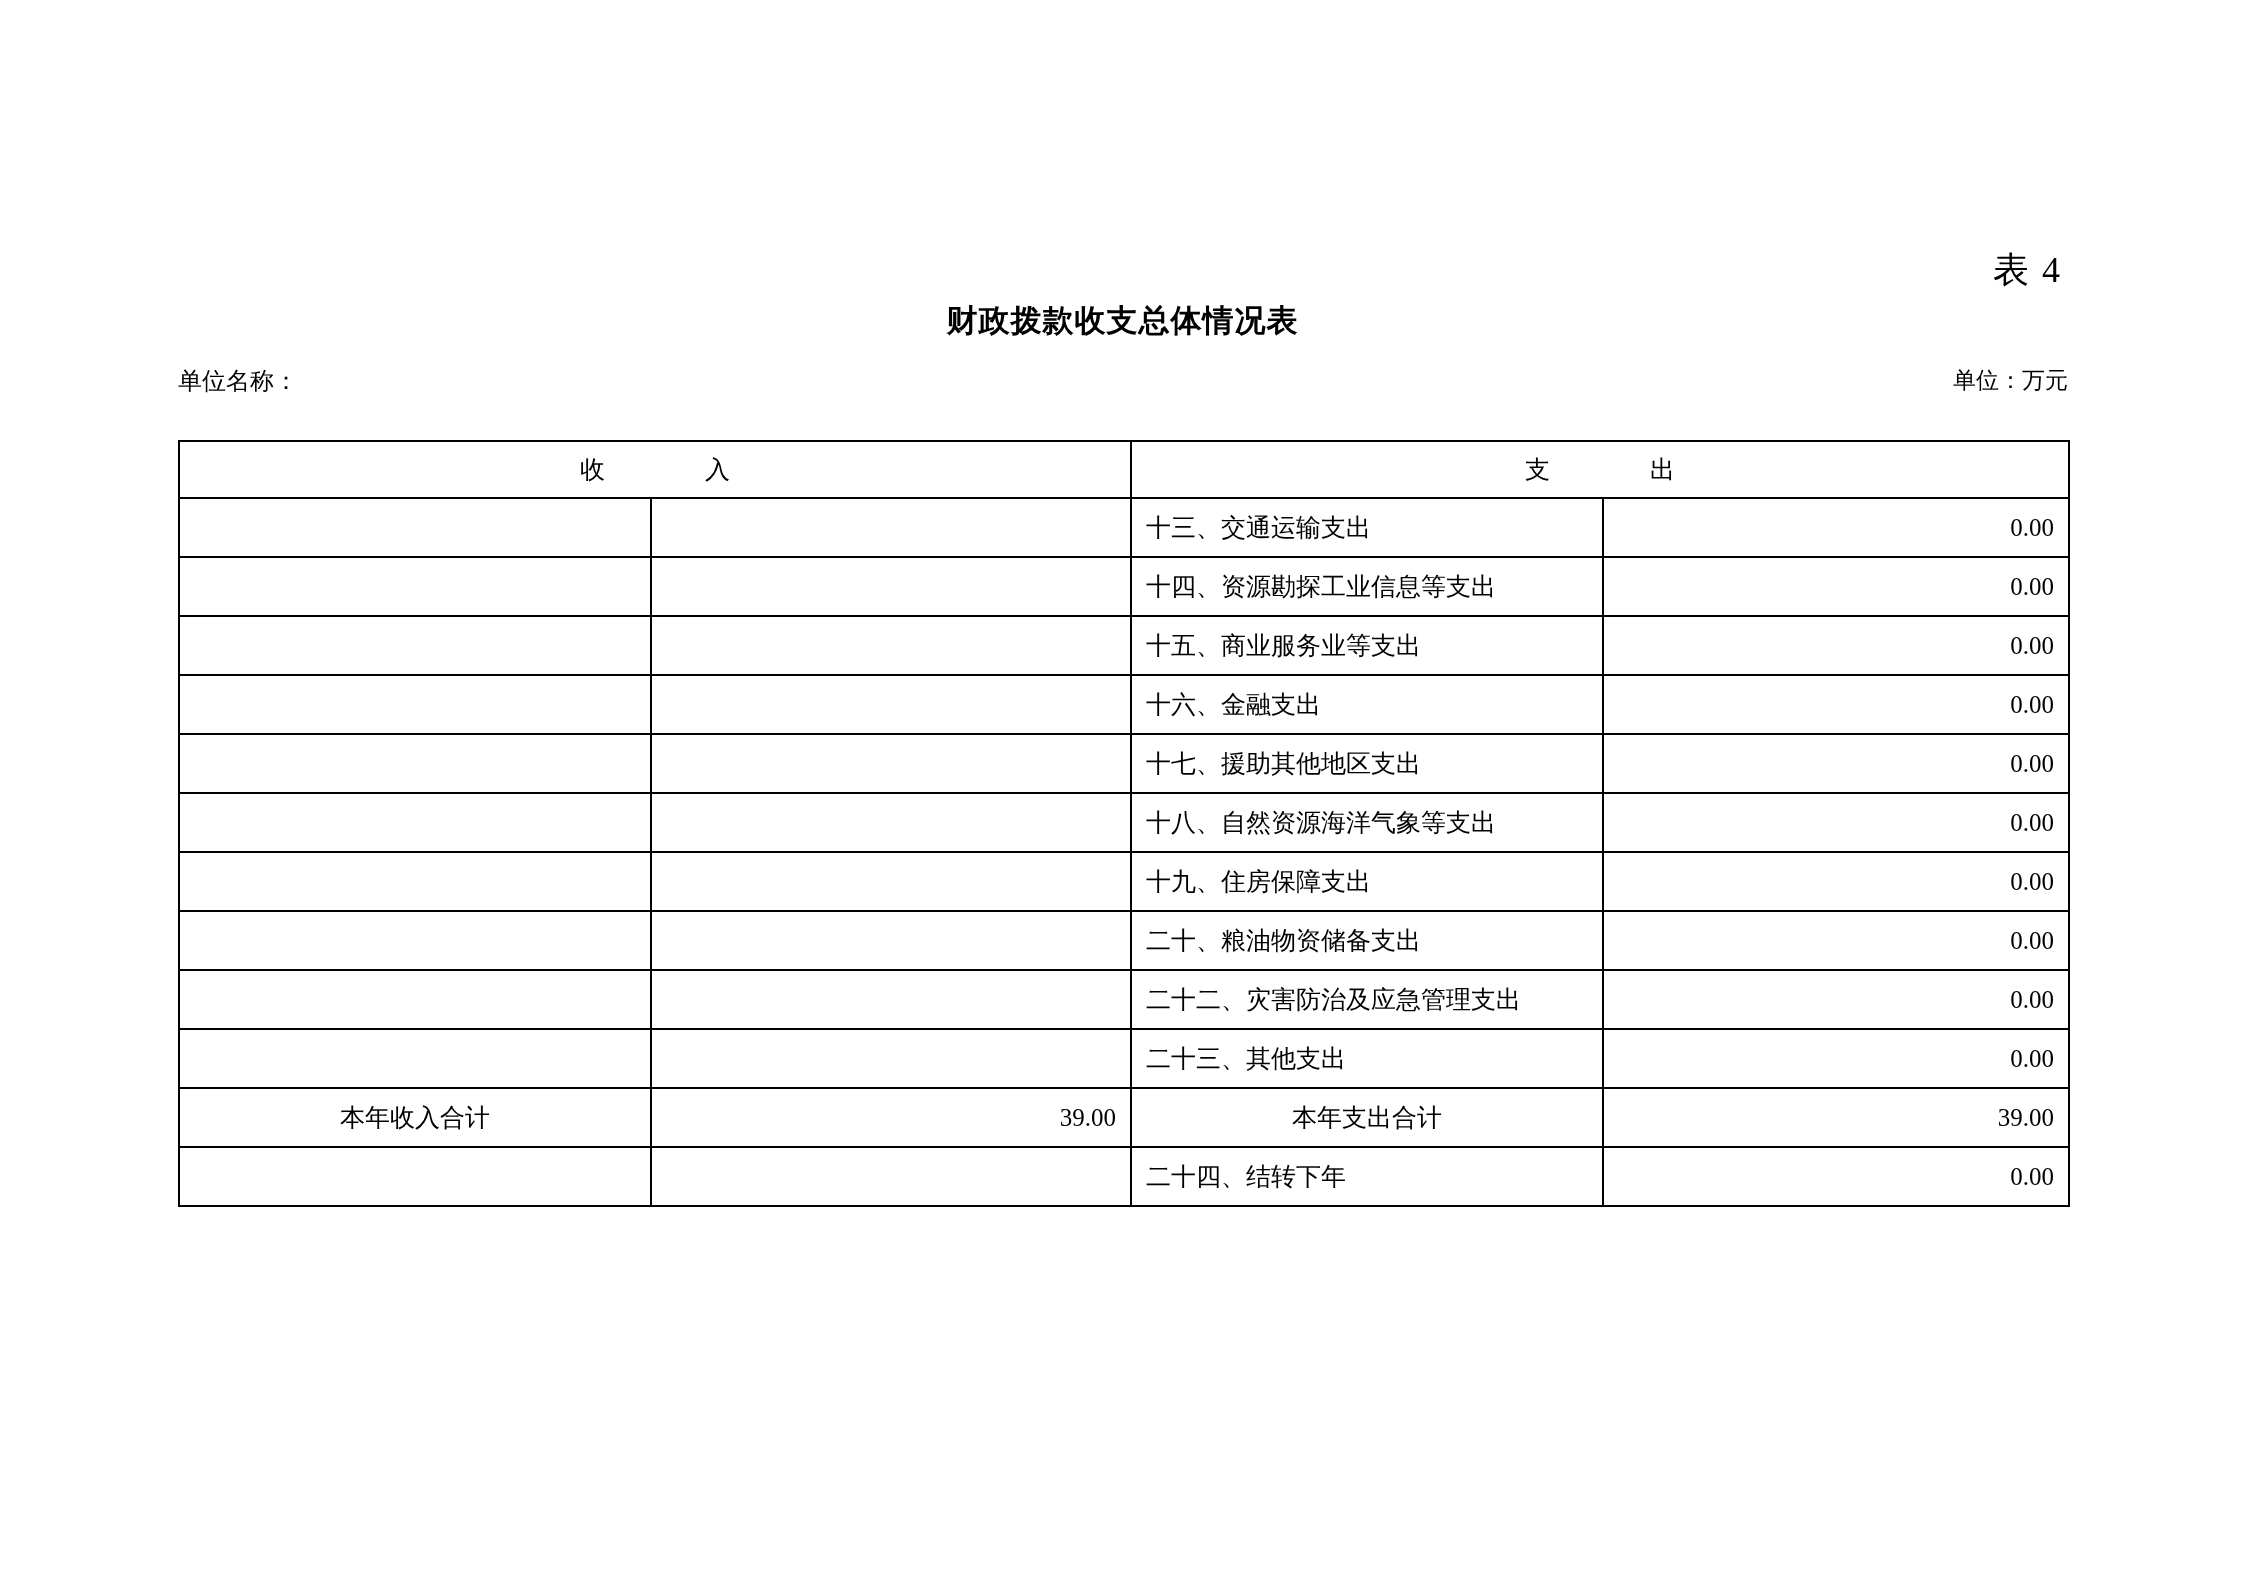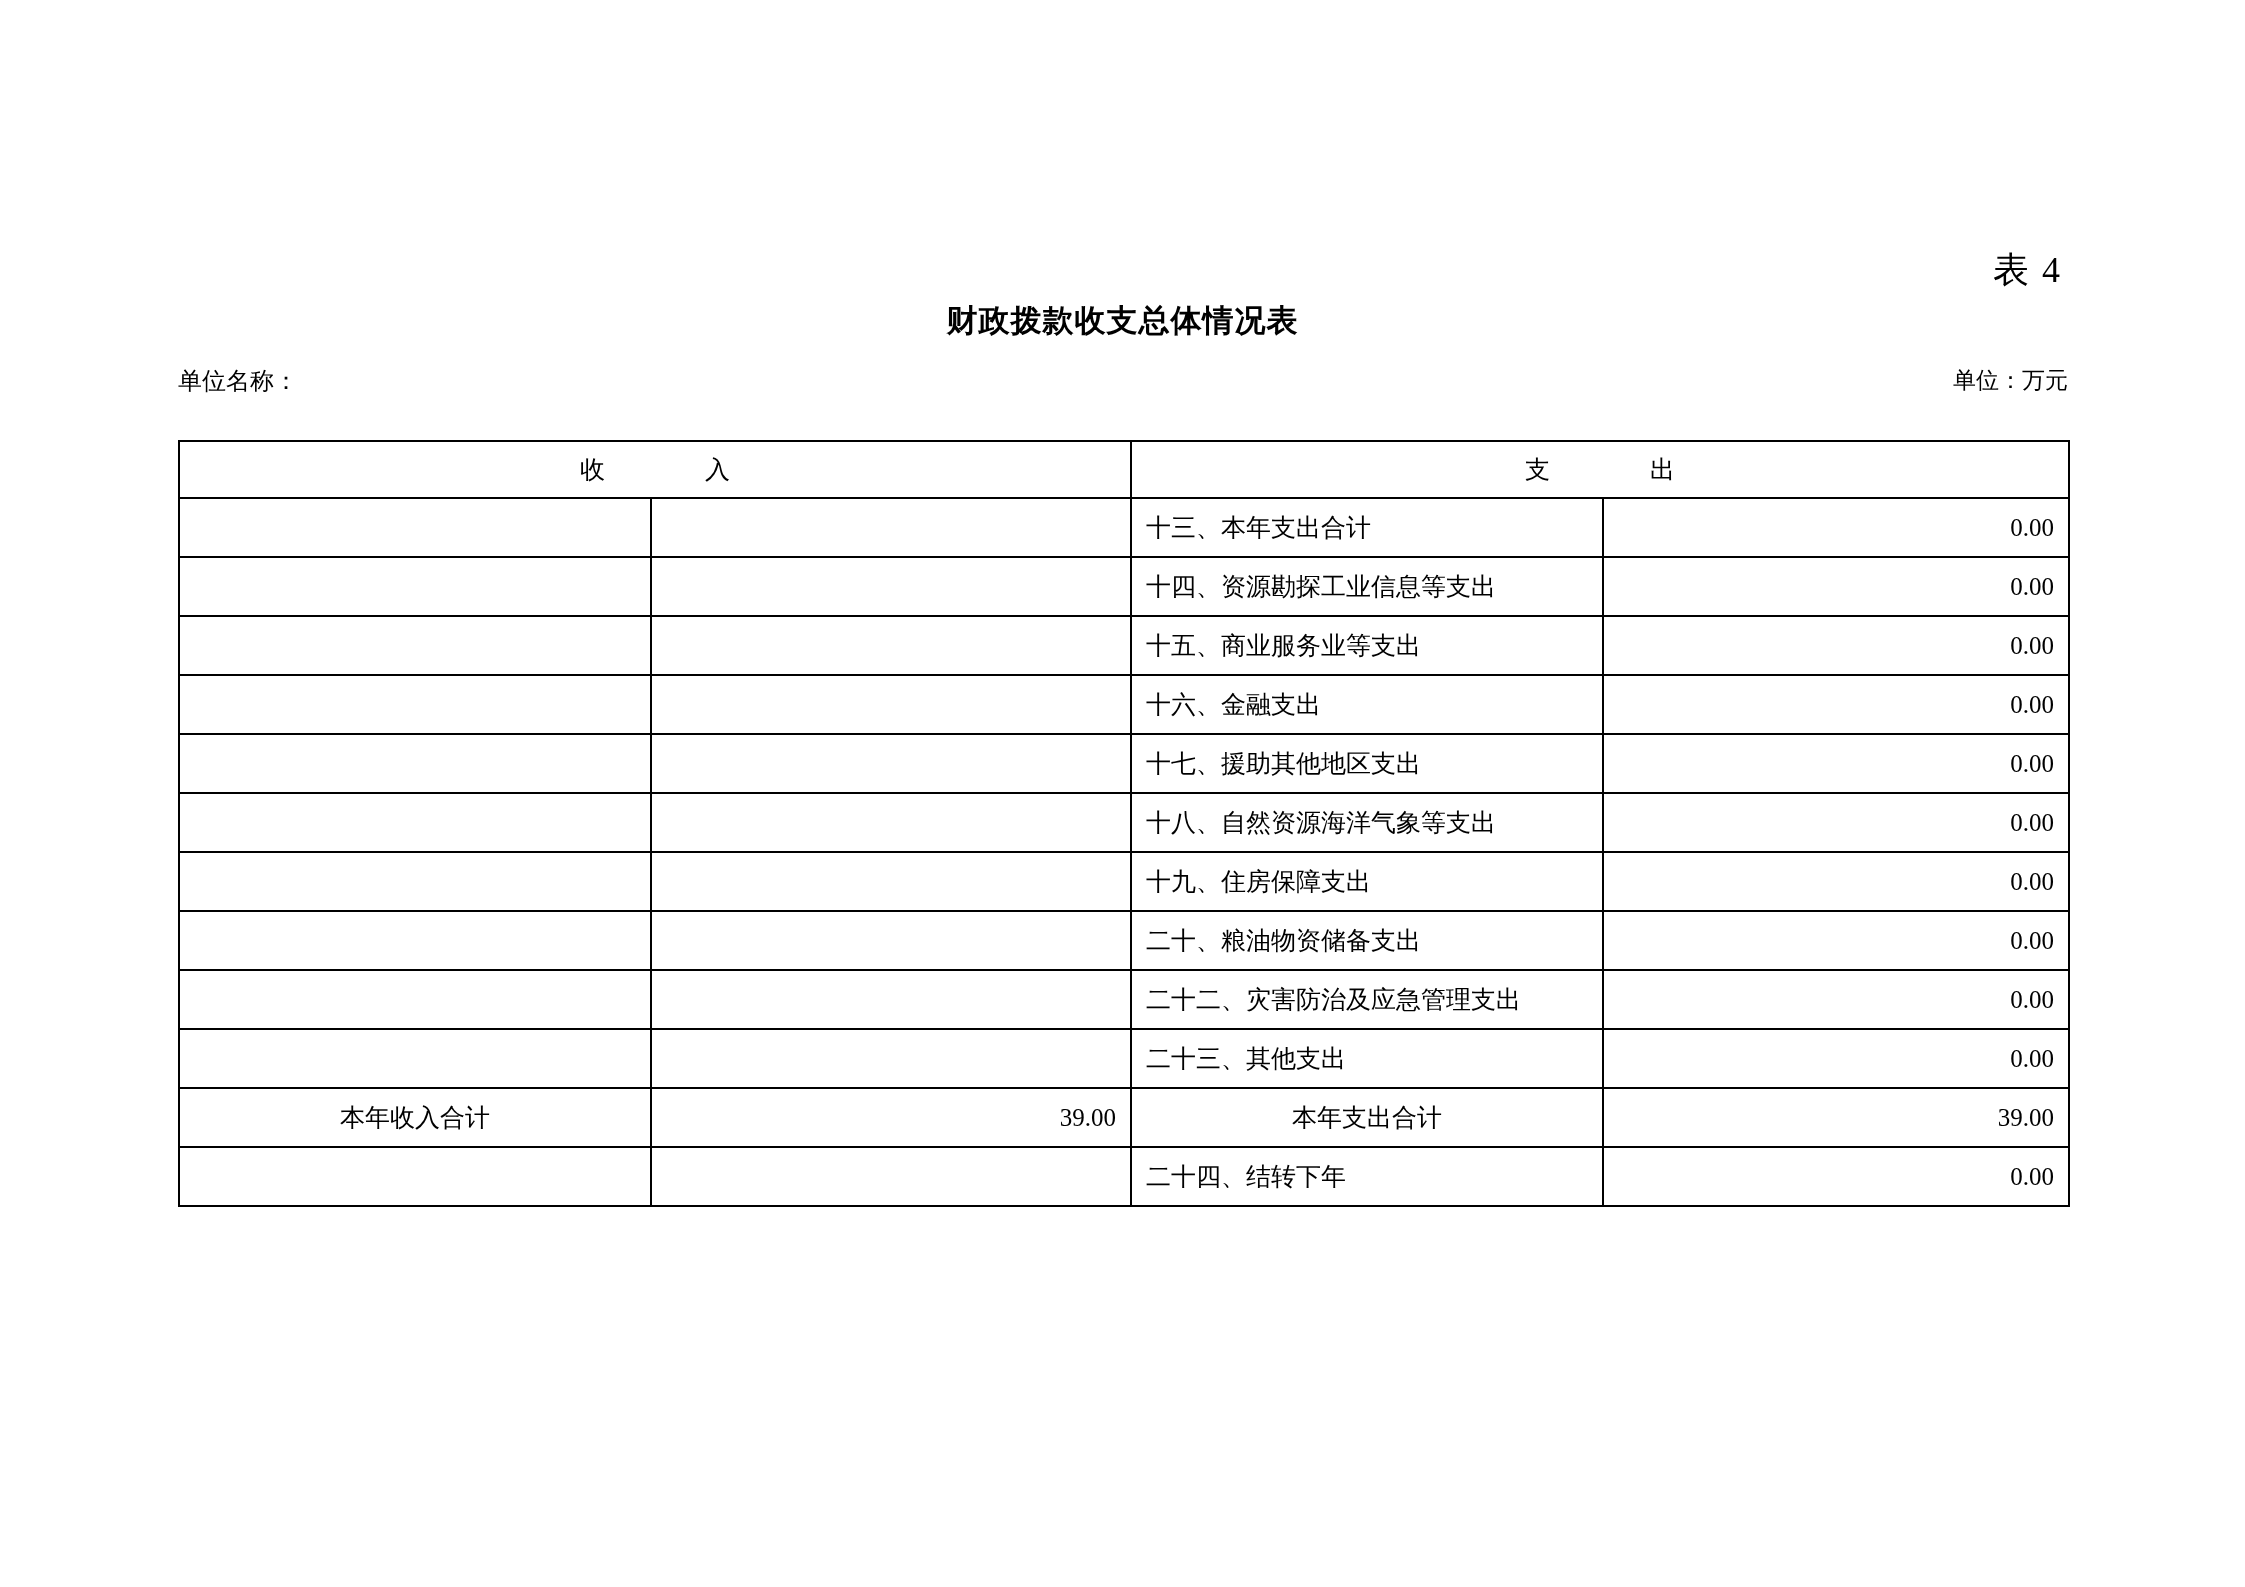--- a/index.html
+++ b/index.html
@@ -103,21 +103,21 @@
     <thead>
       <tr>
         <th colspan="2">收　　　　入</th>
         <th colspan="2">支　　　　出</th>
       </tr>
     </thead>
     <tbody>
       <tr>
         <td class="item"></td>
         <td class="num"></td>
-        <td class="item">十三、本年支出合计</td>
+        <td class="item">十三、交通运输支出</td>
         <td class="num">0.00</td>
       </tr>
       <tr>
         <td class="item"></td>
         <td class="num"></td>
         <td class="item">十四、资源勘探工业信息等支出</td>
         <td class="num">0.00</td>
       </tr>
       <tr>
         <td class="item"></td>

